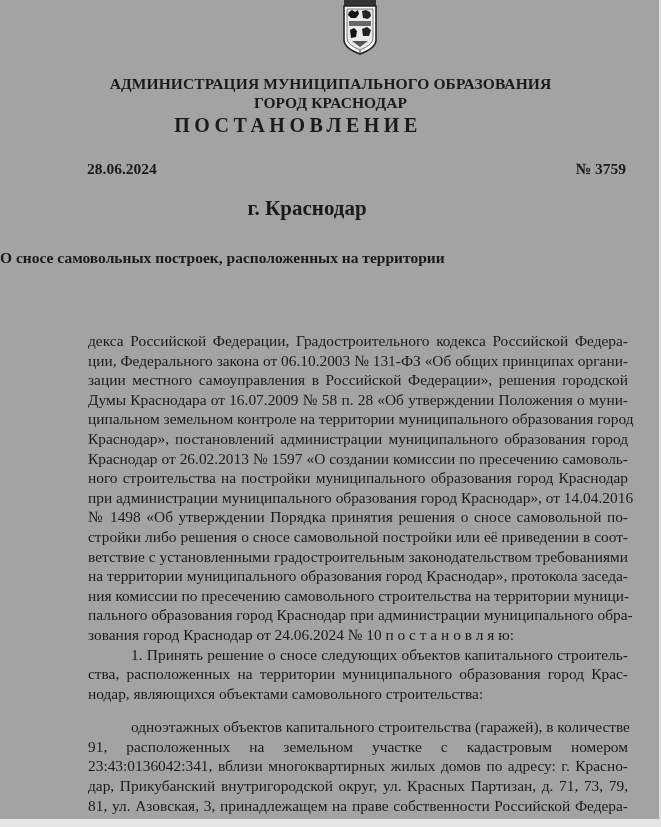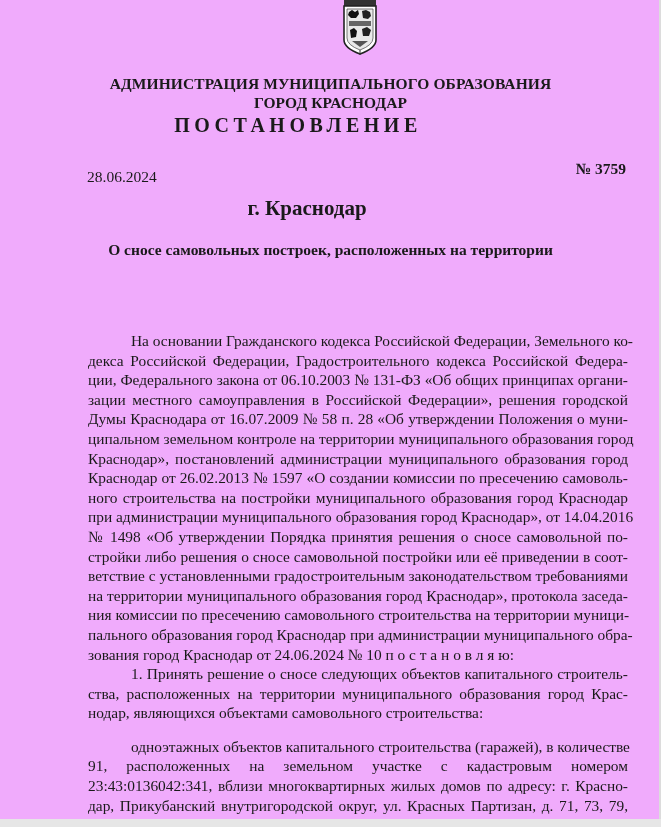--- a/index.html
+++ b/index.html
@@ -5,46 +5,46 @@
   html, body { margin: 0; padding: 0; }
   body {
     width: 661px; height: 827px; overflow: hidden;
     background: #e6e6e6;
     font-family: "Liberation Serif", "DejaVu Serif", serif;
     color: #1a1a1a;
   }
   .page {
     position: absolute; left: 0; top: 0;
     width: 659px; height: 819px;
-    background: #f0abfc;
+    background: #a3a3a3;
     border-right: 2px solid #dcdcdc;
     overflow: hidden;
   }
   .emblem {
     position: absolute; left: 342px; top: 0px;
     width: 36px; height: 56px;
   }
   .org {
     position: absolute; left: 0; width: 661px; top: 74px;
     text-align: center; font-weight: bold; font-size: 15.5px; line-height: 19px;
     letter-spacing: 0.1px;
   }
   .doctype {
     position: absolute; left: 0; width: 596px; top: 114px;
     text-align: center; font-weight: bold; font-size: 20px; letter-spacing: 4.5px;
   }
-  .date { position: absolute; left: 87px; top: 168px; font-size: 15.5px; }
+  .date { position: absolute; left: 87px; top: 160px; font-size: 15.5px; font-weight: bold; }
   .number { position: absolute; right: 33px; top: 160px; font-size: 15.5px; font-weight: bold; }
   .city {
     position: absolute; left: 0; width: 614px; top: 196px;
     text-align: center; font-size: 21px; font-weight: bold;
   }
   .title {
-    position: absolute; left: 0; width: 661px; top: 240px;
-    text-align: center; font-weight: bold; font-size: 15.5px; line-height: 19px;
+    position: absolute; left: 0; width: 661px; top: 248px;
+    font-weight: bold; font-size: 15.5px; line-height: 19px;
   }
   .body {
     position: absolute; left: 88px; width: 540px; top: 331px;
     font-size: 15.4px; line-height: 19.6px;
   }
   .line { display: block; text-align: justify; text-align-last: justify; white-space: nowrap; }
   .line.last { text-align-last: left; font-family: Liberation Serif, serif; }
   .indent { padding-left: 43px; }
   .indent2 { padding-left: 43px; margin-top: 14px; }
 </style>
@@ -78,21 +78,20 @@
   <div class="date">28.06.2024</div>
   <div class="number">№ 3759</div>
 
   <div class="city">г. Краснодар</div>
 
   <div class="title">
     <div>О сносе самовольных построек, расположенных на территории</div>
   </div>
 
   <div class="body">
-    <span class="line indent">На основании Гражданского кодекса Российской Федерации, Земельного ко-</span>
     <span class="line">декса Российской Федерации, Градостроительного кодекса Российской Федера-</span>
     <span class="line">ции, Федерального закона от 06.10.2003 № 131-ФЗ «Об общих принципах органи-</span>
     <span class="line">зации местного самоуправления в Российской Федерации», решения городской</span>
     <span class="line">Думы Краснодара от 16.07.2009 № 58 п. 28 «Об утверждении Положения о муни-</span>
     <span class="line">ципальном земельном контроле на территории муниципального образования город</span>
     <span class="line">Краснодар», постановлений администрации муниципального образования город</span>
     <span class="line">Краснодар от 26.02.2013 № 1597 «О создании комиссии по пресечению самоволь-</span>
     <span class="line">ного строительства на постройки муниципального образования город Краснодар</span>
     <span class="line">при администрации муниципального образования город Краснодар», от 14.04.2016</span>
     <span class="line">№ 1498 «Об утверждении Порядка принятия решения о сносе самовольной по-</span>

